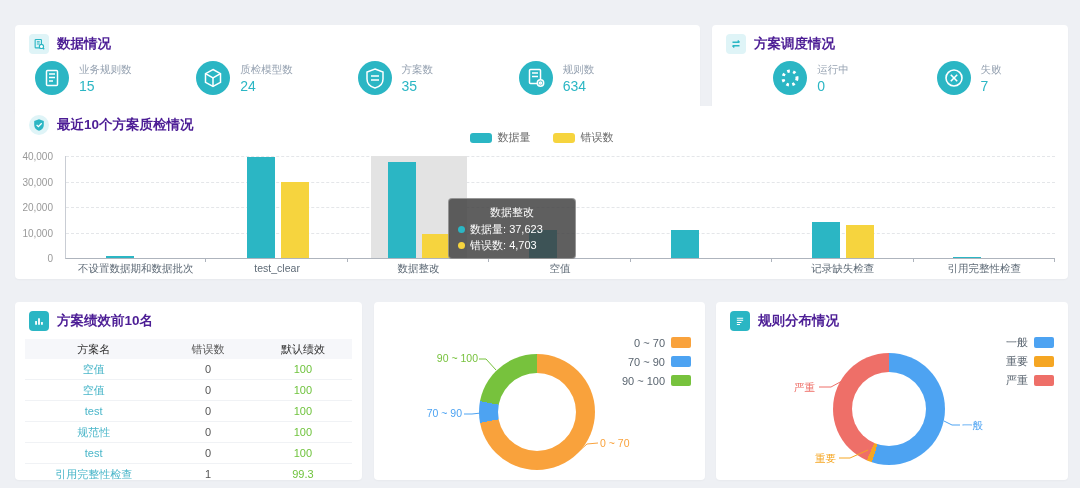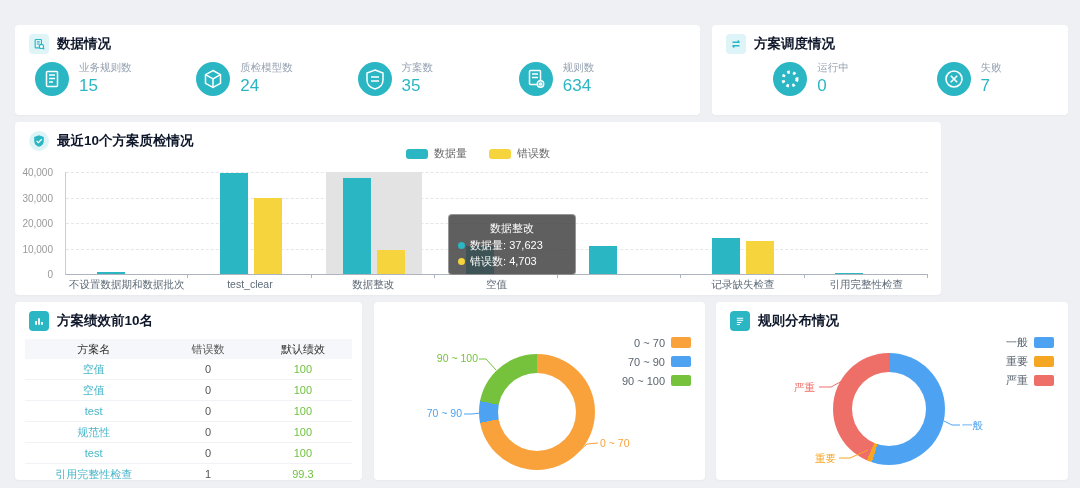--- a/index.html
+++ b/index.html
@@ -6,36 +6,36 @@
   body{font-family:"Liberation Sans","DejaVu Sans",sans-serif;background:#eef0f4;}
   #screen{position:relative;width:1080px;height:488px;background:#eef0f4;overflow:hidden;}
   .card{position:absolute;background:#fff;border-radius:4px;box-shadow:0 1px 2px rgba(0,0,0,0.03);overflow:hidden;}
   
   #breadcrumb{position:absolute;left:14px;top:6px;font-size:12px;color:#8a94a6;}
   #breadcrumb .crumb-current{color:#66759b;text-decoration:underline;cursor:pointer;}
   #breadcrumb .crumb-parent{cursor:pointer;}
   .crumb-sep{margin:0 4px;color:#9aa3b3;}
   
   .card-header{display:flex;align-items:center;gap:8px;padding:9px 14px 0 14px;}
-  .card-title{font-size:13.5px;font-weight:bold;color:#0f172a;}
+  .card-title{font-size:13.5px;font-weight:bold;color:#4c1d95;}
   .hicon{width:20px;height:20px;border-radius:4px;display:flex;align-items:center;justify-content:center;flex:none;}
   .hicon.light{background:var(--teal-light,#dff4f7);}
   .hicon.solid{background:var(--teal,#2bb6c4);}
   .hicon.circle{border-radius:50%;background:var(--teal-light,#dff4f7);}
   
   .stats-row{display:flex;margin-top:7px;padding:0 20px;}
   .stat-item{flex:1;display:flex;align-items:center;gap:10px;}
   .stat-circle{width:34px;height:34px;border-radius:50%;background:var(--teal,#2bb6c4);display:flex;align-items:center;justify-content:center;flex:none;}
   .stat-texts{display:flex;flex-direction:column;gap:1px;}
   .stat-label{font-size:10.5px;color:#97a3b2;}
-  .stat-value{font-size:17px;color:var(--teal,#2bb6c4);}
+  .stat-value{font-size:14px;color:var(--teal,#2bb6c4);}
   
   #card-data-overview{left:15px;top:25px;width:685px;height:90px;}
   #card-scheduling{left:712px;top:25px;width:356px;height:90px;}
-  #card-qc-chart{left:15px;top:122px;width:926px;height:173px;}
+  #card-qc-chart{left:15px;top:106px;width:1053px;height:173px;}
   #card-perf-table{left:15px;top:302px;width:347px;height:178px;}
   #card-perf-donut{left:374px;top:302px;width:331px;height:178px;}
   #card-rules-donut{left:716px;top:302px;width:352px;height:178px;}
   
   #qc-legend{position:absolute;top:24px;left:50%;transform:translateX(-50%);display:flex;gap:22px;z-index:4;}
   .ql-item{display:flex;align-items:center;gap:6px;cursor:pointer;}
   .ql-swatch{width:22px;height:10px;border-radius:3px;display:inline-block;}
   .ql-label{font-size:11px;color:#666;}
   #qc-ylabels{position:absolute;left:0;top:50px;width:44px;height:102px;}
   .ytick{position:absolute;right:6px;font-size:10px;color:#999;transform:translateY(-50%);}

